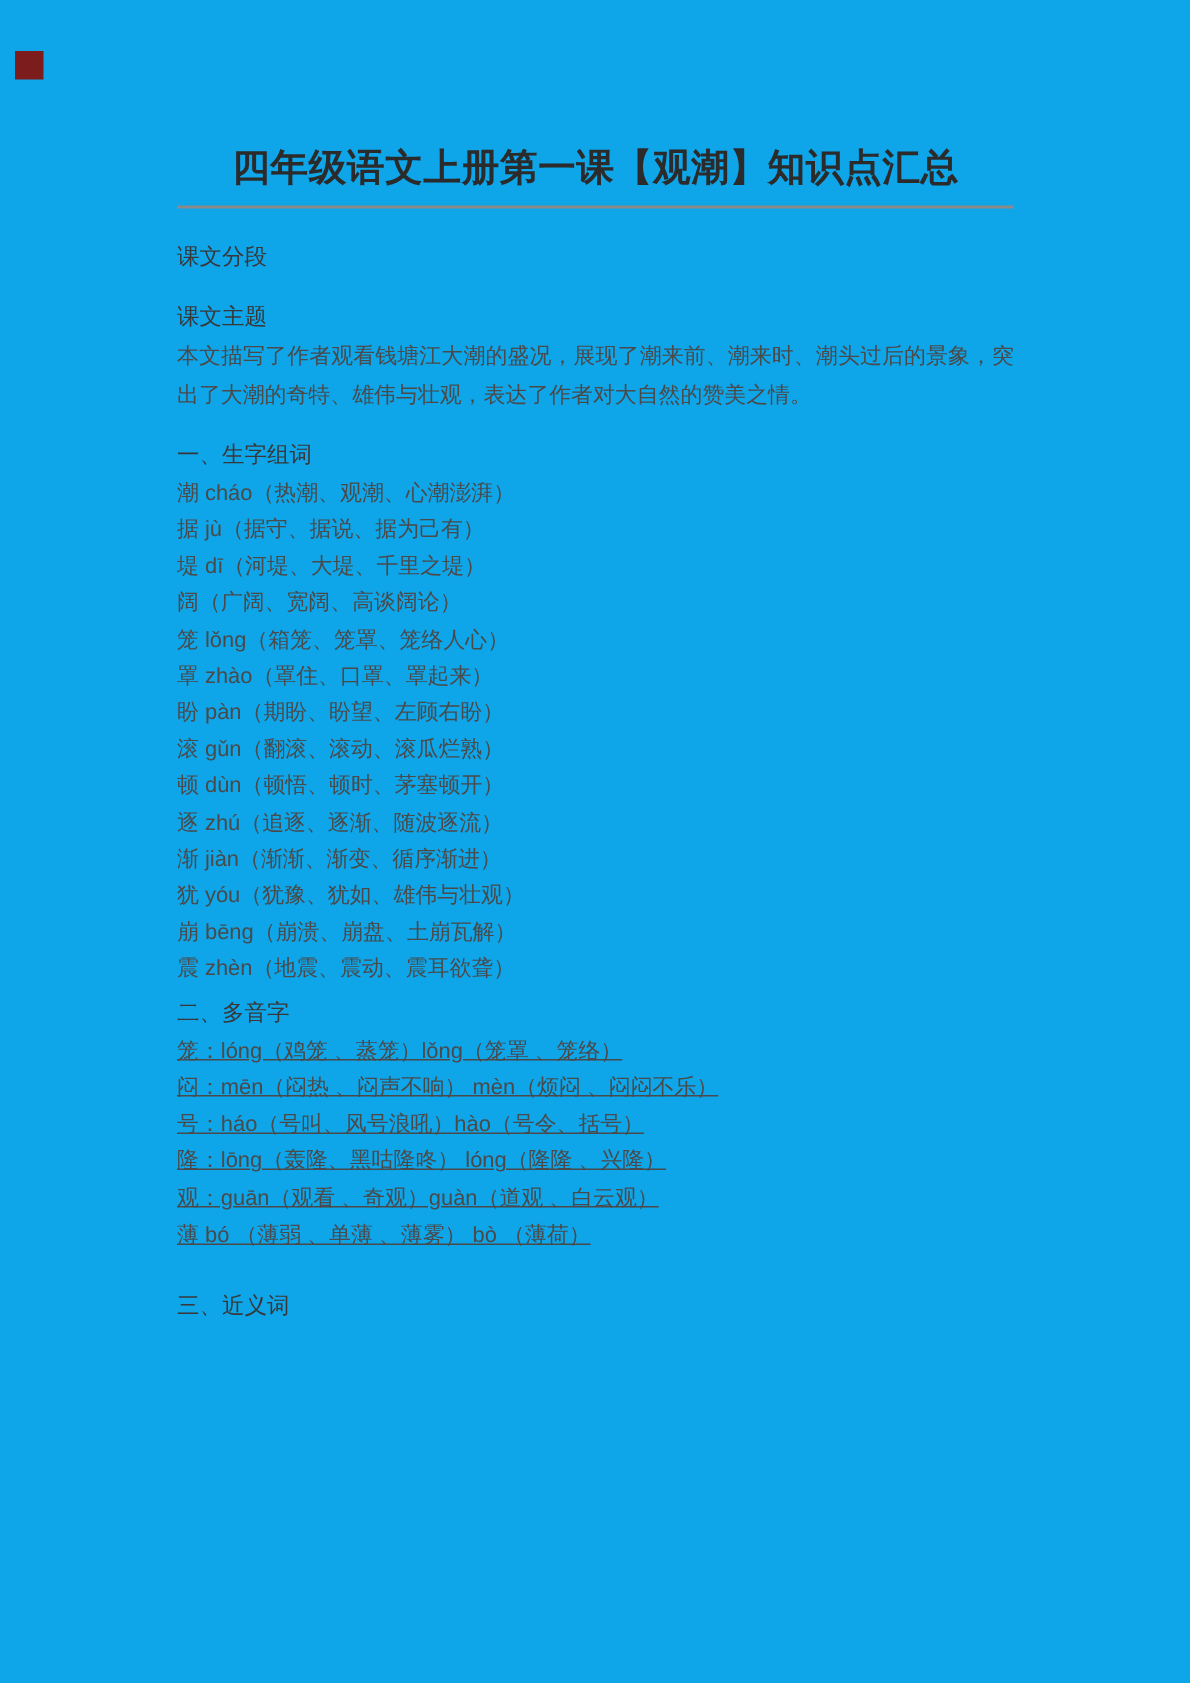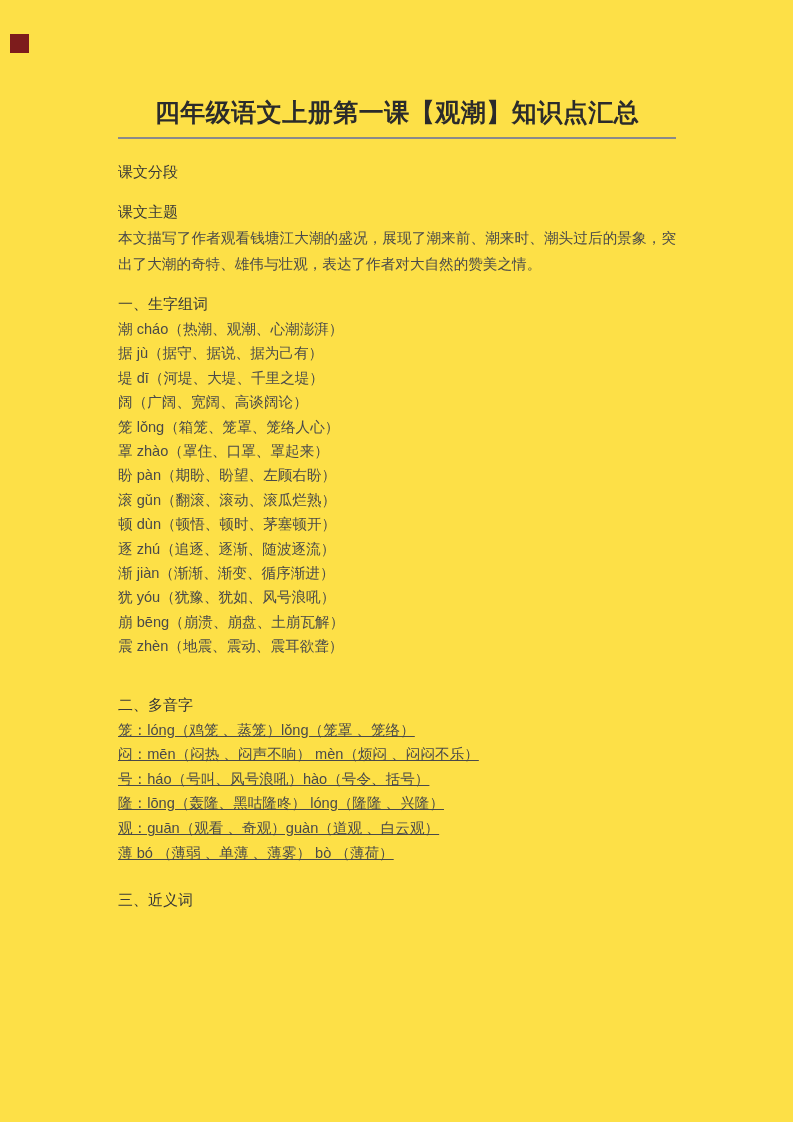--- a/index.html
+++ b/index.html
@@ -4,21 +4,21 @@
 <style>
   html, body {
     margin: 0;
     padding: 0;
     background: #ffffff;
   }
   .page {
     position: relative;
     width: 793px;
     height: 1122px;
-    background: #fde047;
+    background: #0ea5e9;
     overflow: hidden;
     font-family: "Liberation Sans", "DejaVu Sans", sans-serif;
     color: #4a4a4a;
   }
   .corner-marker {
     position: absolute;
     left: 10px;
     top: 34px;
     width: 19px;
     height: 19px;
@@ -39,21 +39,21 @@
     color: #2b2b2b;
     letter-spacing: 0.5px;
   }
   .rule {
     margin-top: 8px;
     height: 0;
     border-top: 2px solid #8a8a8a;
   }
   .sec { margin-top: 14px; }
   .sec-first { margin-top: 20px; }
-  .sec-duoyin { margin-top: 33px; }
+  .sec-duoyin { margin-top: 4px; }
   .sec-jinyi { margin-top: 22px; }
   .sec-head {
     font-size: 15px;
     font-weight: normal;
     line-height: 26px;
     color: #383838;
   }
   .line {
     font-size: 14.6px;
     line-height: 26px;
@@ -98,21 +98,21 @@
           <div class="line">据 jù（据守、据说、据为己有）</div>
           <div class="line">堤 dī（河堤、大堤、千里之堤）</div>
           <div class="line">阔（广阔、宽阔、高谈阔论）</div>
           <div class="line">笼 lǒng（箱笼、笼罩、笼络人心）</div>
           <div class="line">罩 zhào（罩住、口罩、罩起来）</div>
           <div class="line">盼 pàn（期盼、盼望、左顾右盼）</div>
           <div class="line">滚 gǔn（翻滚、滚动、滚瓜烂熟）</div>
           <div class="line">顿 dùn（顿悟、顿时、茅塞顿开）</div>
           <div class="line">逐 zhú（追逐、逐渐、随波逐流）</div>
           <div class="line">渐 jiàn（渐渐、渐变、循序渐进）</div>
-          <div class="line">犹 yóu（犹豫、犹如、风号浪吼）</div>
+          <div class="line">犹 yóu（犹豫、犹如、雄伟与壮观）</div>
           <div class="line">崩 bēng（崩溃、崩盘、土崩瓦解）</div>
           <div class="line">震 zhèn（地震、震动、震耳欲聋）</div>
         </div>
     </section>
 
     <section class="sec sec-duoyin">
       <div class="sec-head">二、多音字</div>
       <div class="polylist">
 
       <div class="line">笼：lóng（鸡笼 、蒸笼）lǒng（笼罩 、笼络）</div>

